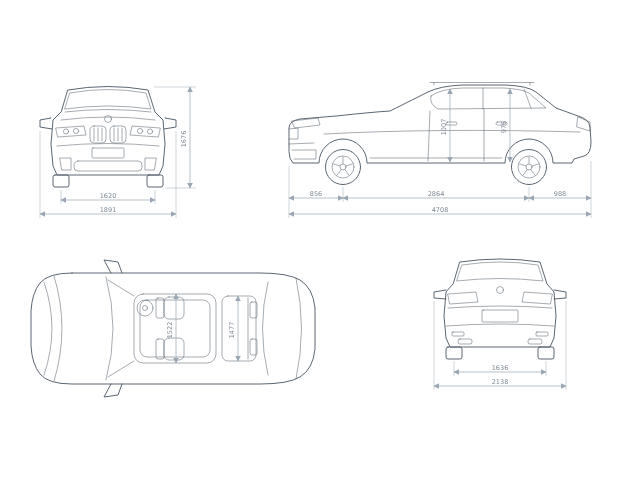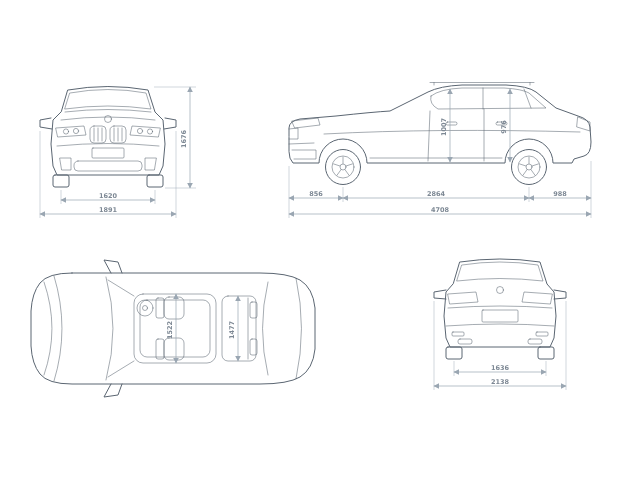--- a/index.html
+++ b/index.html
@@ -1,17 +1,17 @@
 <!DOCTYPE html>
 <html style="--background: #ffffff; --line: #5b6672; --dim: #9aa6b2; --dimtext: #7d8894;"><head>
 <meta charset="utf-8">
 <style>
   html,body{margin:0;padding:0;}
   body{background:#ffffff;font-family:"DejaVu Sans",sans-serif;}
-  .canvas{position:relative;width:640px;height:480px;background:var(--background,#ffffff);overflow:hidden;font-weight:bold;}
+  .canvas{position:relative;width:640px;height:480px;background:var(--background,#ffffff);overflow:hidden;}
   svg.view{position:absolute;}
   .car path,.car rect,.car circle,.car line{fill:none;stroke:var(--line,#5b6672);stroke-width:1;stroke-linejoin:round;stroke-linecap:round;}
   .car .thin{stroke-width:0.55;}
   .dims line.dim{stroke:var(--dim,#9aa6b2);stroke-width:0.7;fill:none;}
   .dims path.ext{stroke:var(--dim,#9aa6b2);stroke-width:0.45;fill:none;}
   .arrowhead{fill:var(--dim,#9aa6b2);}
   text.dlabel{font-family:"DejaVu Sans",sans-serif;font-size:6.5px;fill:var(--dimtext,#7d8894);text-anchor:middle;}
 </style>
 </head>
 <body>

